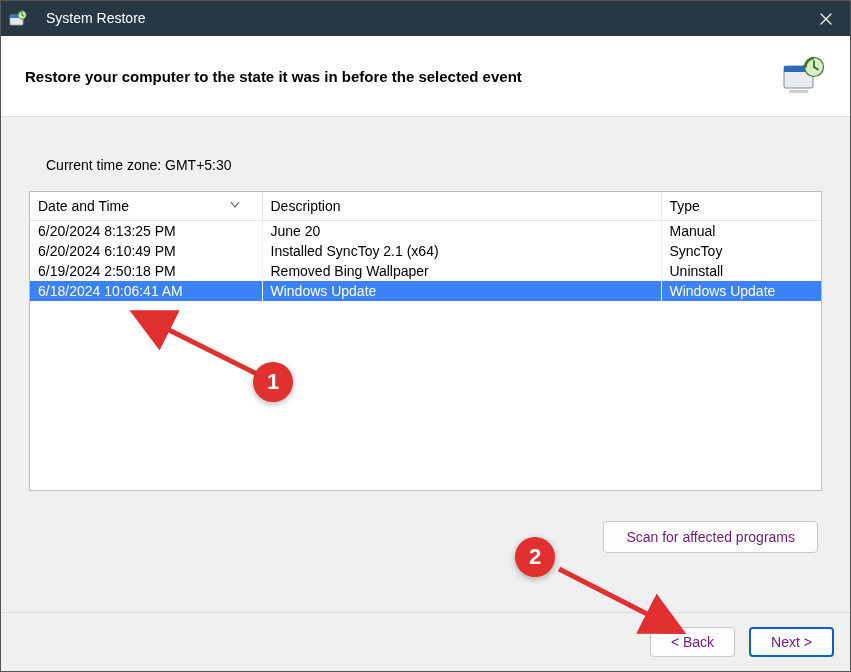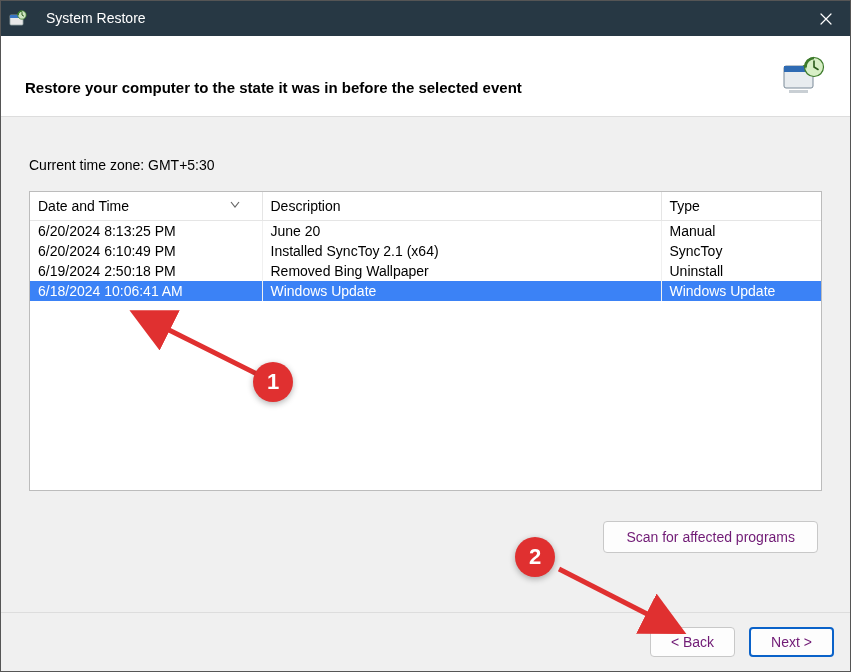--- a/index.html
+++ b/index.html
@@ -3,25 +3,25 @@
 <meta charset="utf-8">
 <style>
   * { box-sizing: border-box; margin: 0; padding: 0; font-family: "Segoe UI", Tahoma, sans-serif; }
   html, body { width: 851px; height: 672px; background: #fff; }
   .window { width: 851px; height: 672px; border: 1px solid #555; background: #f0f0f0; display: flex; flex-direction: column; }
   .titlebar { height: 35px; background: #273844; display: flex; align-items: center; justify-content: space-between; padding: 0 0 0 8px; color: #fff; }
   .titlebar-left { display: flex; align-items: flex-start; gap: 19px; }
   .titlebar-title { font-size: 14px; }
   .title-icon svg { display: block; }
   .titlebar-close { width: 48px; height: 35px; display: flex; align-items: center; justify-content: center; }
-  .header-banner { background: #fff; padding: 20px 24px 20px 24px; display: flex; align-items: flex-end; justify-content: space-between; border-bottom: 1px solid #ddd; }
+  .header-banner { background: #fff; padding: 20px 24px 20px 24px; display: flex; align-items: center; justify-content: space-between; border-bottom: 1px solid #ddd; }
   .header-text { font-size: 15px; font-weight: 600; color: #000; }
   .header-icon svg { display: block; }
   .content { flex: 1; padding: 40px 28px 10px 28px; display: flex; flex-direction: column; }
-  .tz-line { font-size: 14px; color: #000; margin-bottom: 18px; }
+  .tz-line { font-size: 14px; color: #000; margin-bottom: 18px; margin-left: 17px; }
   .grid-wrap { border: 1px solid #bcbcbc; background: #fff; height: 300px; display: flex; flex-direction: column; position: relative; }
   table { border-collapse: collapse; width: 100%; font-size: 14px; table-layout: fixed; }
   thead th { text-align: left; background: #fff; font-weight: 400; padding: 6px 8px 6px 8px; border-bottom: 1px solid #e5e5e5; border-right: 1px solid #e5e5e5; position: relative; color: #000; }
   thead th:last-child { border-right: none; }
   .sort-arrow { position: absolute; top: 4px; right: 22px; }
   tbody td { padding: 2px 8px; border-right: 1px solid #f0f0f0; color: #000; white-space: nowrap; overflow: hidden; }
   tbody td:last-child { border-right: none; }
   tbody tr.alt td { background: #fff; }
   tbody tr.selected td { background: #3b82f6; color: #fff; }
   .grid-body { flex:1; overflow:hidden; background:#fff; }

